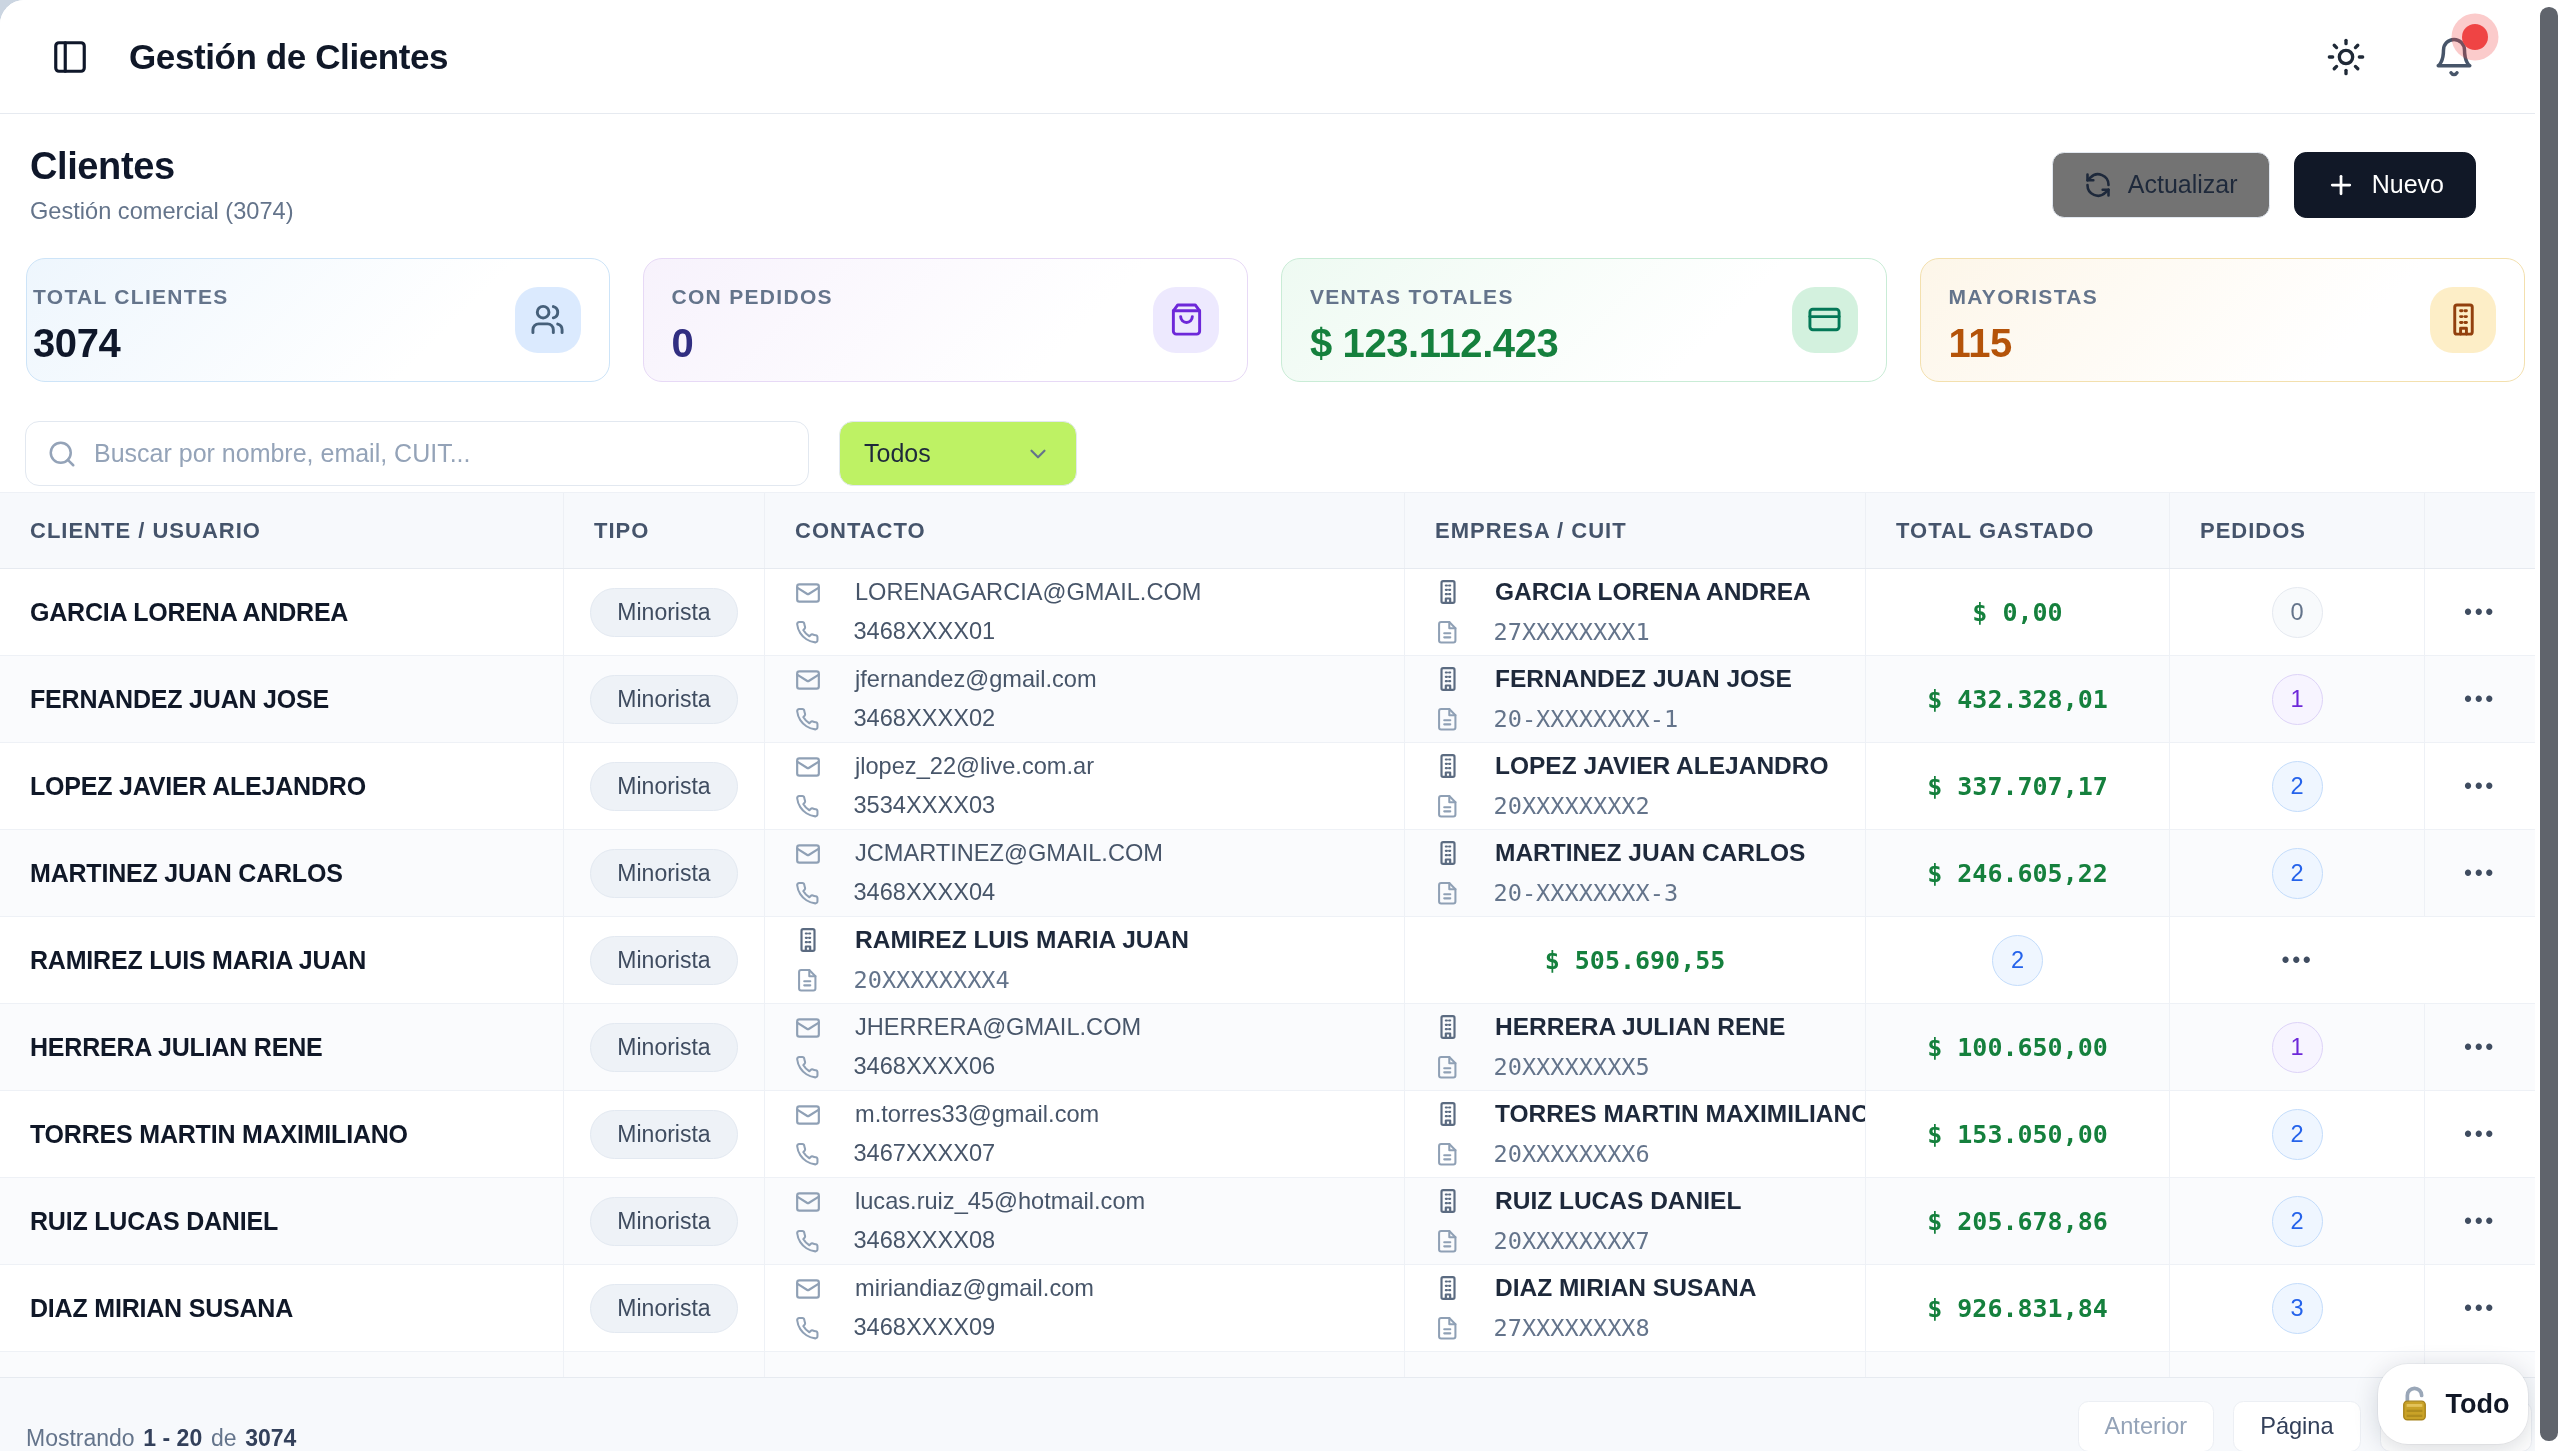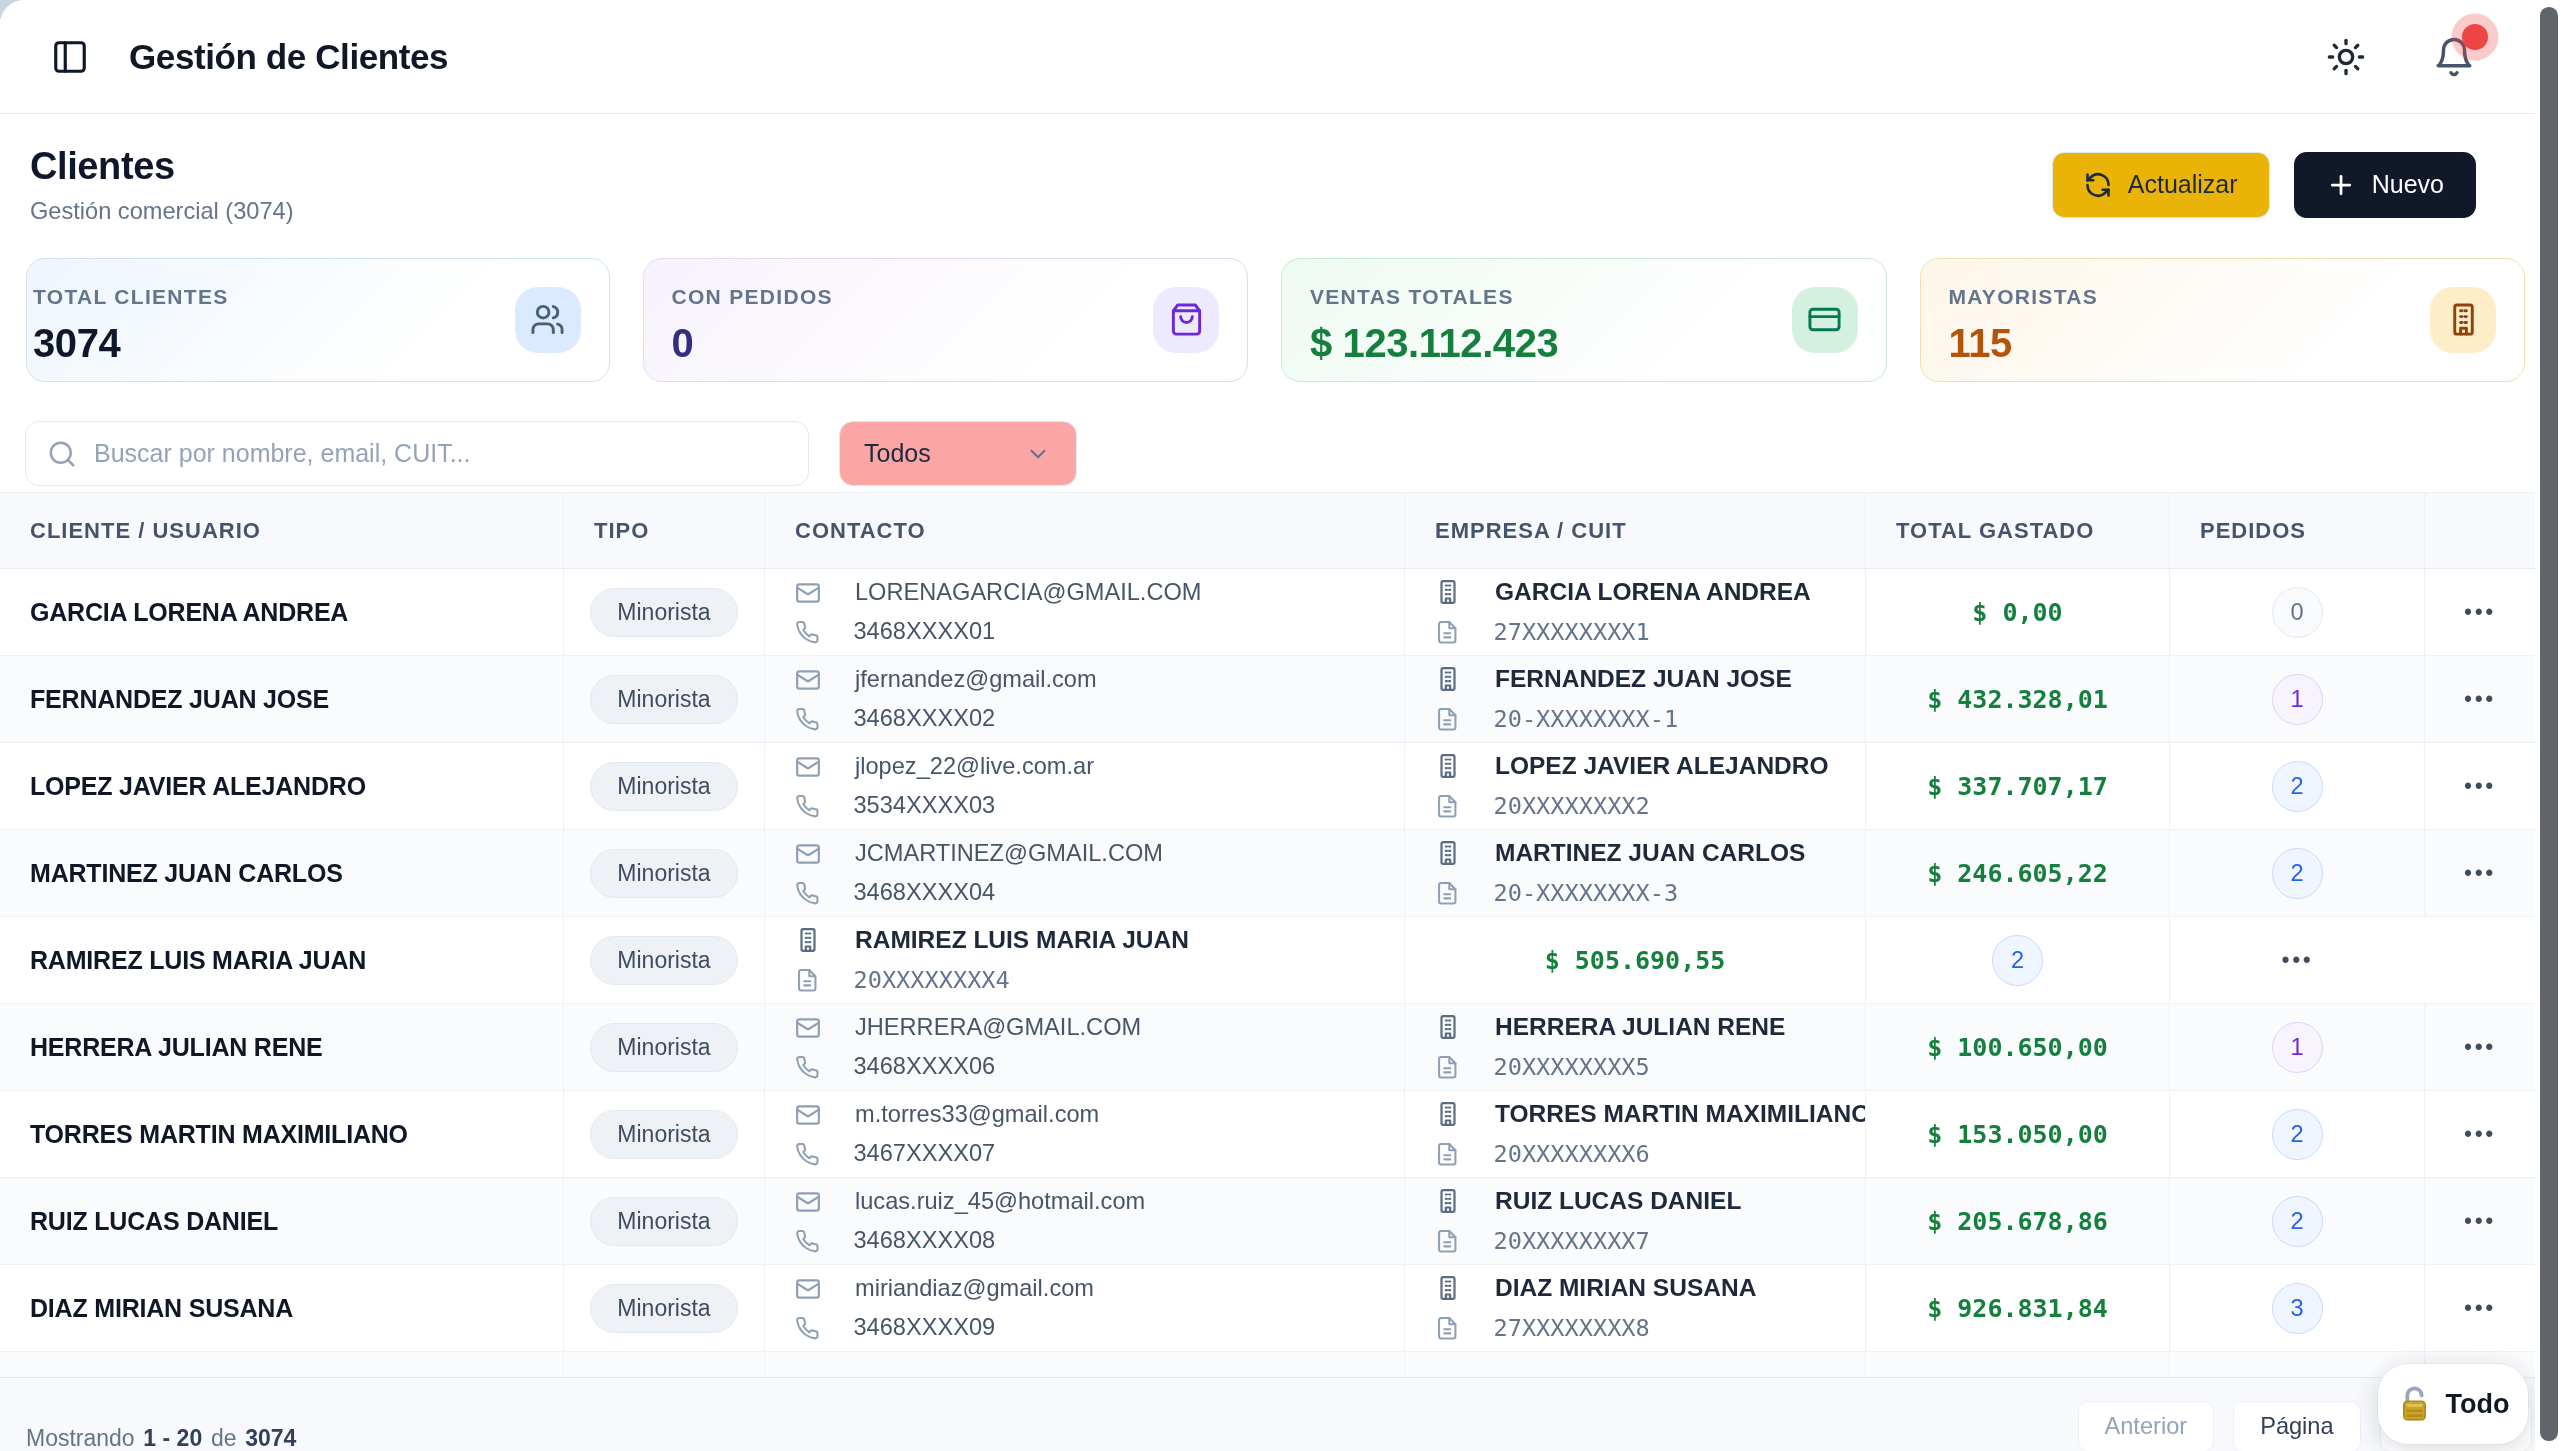--- a/index.html
+++ b/index.html
@@ -21,21 +21,21 @@
   .bell-dot { position:absolute; top:-10.5px; right:-12.2px; width:26px; height:26px; border-radius:50%;
               background:#ef4444; box-shadow:0 0 0 10.5px rgba(239,68,68,.28); }
 
   
   .page-head { flex:0 0 133px; display:flex; align-items:center; padding:8.7px 87px 0 30px; }
   .page-head h2 { font-size:38px; font-weight:bold; color:#0f172a; letter-spacing:-0.4px; }
   .page-head .sub { font-size:23.6px; color:#64748b; margin-top:10.5px; }
   .head-actions { margin-left:auto; display:flex; gap:24.5px; }
   .btn { display:inline-flex; align-items:center; gap:15.7px; font-size:25px; border-radius:12.2px;
          padding:0 31px; height:66px; cursor:pointer; font-family:inherit; }
-  .btn-outline { background:#eab308; border:1.7px solid #e2e8f0; color:#1e293b; }
+  .btn-outline { background:#737373; border:1.7px solid #e2e8f0; color:#1e293b; }
   .btn-dark { background:#111827; border:1.7px solid #111827; color:#fff; }
 
   
   .stats { flex:0 0 149px; display:flex; gap:33px; padding:10.5px 38px 0 26px; }
   .card { flex:1; height:124px; border-radius:19px; padding:21px 28px; display:flex;
           align-items:flex-start; justify-content:space-between; border:1.7px solid; }
   .card .lab { font-size:21px; font-weight:bold; letter-spacing:1.3px; color:#64748b; margin-top:5.2px; }
   .card .val { font-size:40px; font-weight:bold; margin-top:12.2px; letter-spacing:-0.4px; }
   .card-iconwrap { width:66px; height:66px; border-radius:23px; display:flex; align-items:center;
                    justify-content:center; margin-top:7px; }
@@ -53,21 +53,21 @@
   .card-amber  .card-iconwrap { background:#fdeec7; color:#92400e; }
 
   
   .search-row { flex:0 0 96px; display:flex; align-items:center; gap:30px; padding:19px 38px 0 24.5px; }
   .search-box { width:784px; height:65px; border:1.7px solid #e2e8f0; border-radius:14px; display:flex;
                 align-items:center; padding:0 21px; background:#fff; color:#94a3b8; }
   .search-box input { border:none; outline:none; flex:1; font-size:25px; margin-left:17.5px;
                 font-family:inherit; color:#334155; background:transparent; }
   .search-box input::placeholder { color:#94a3b8; }
   .select-box { width:238px; height:65px; border:1.7px solid #e2e8f0; border-radius:14px; display:flex;
-                align-items:center; justify-content:space-between; padding:0 24.5px; background:#fca5a5;
+                align-items:center; justify-content:space-between; padding:0 24.5px; background:#bef264;
                 font-size:25px; color:#1e293b; cursor:pointer; }
   .select-box .chev { color:#64748b; }
 
   
   .table { flex:1; margin-right:28px; display:flex; flex-direction:column; overflow:hidden; }
   .tgrid { display:grid; grid-template-columns:564px 201px 640px 461px 304px 255px 1fr; }
   .thead { height:87px; background:#f7f9fc; border-top:1.7px solid #eef1f6; border-bottom:1.7px solid #e6eaf0; }
   .thead .cell { display:flex; align-items:center; font-size:22px; font-weight:bold; letter-spacing:1px;
                  color:#45546b; border-right:1.7px solid #edf0f5; padding:0 30px; }
   .thead .cell:last-child { border-right:none; }

